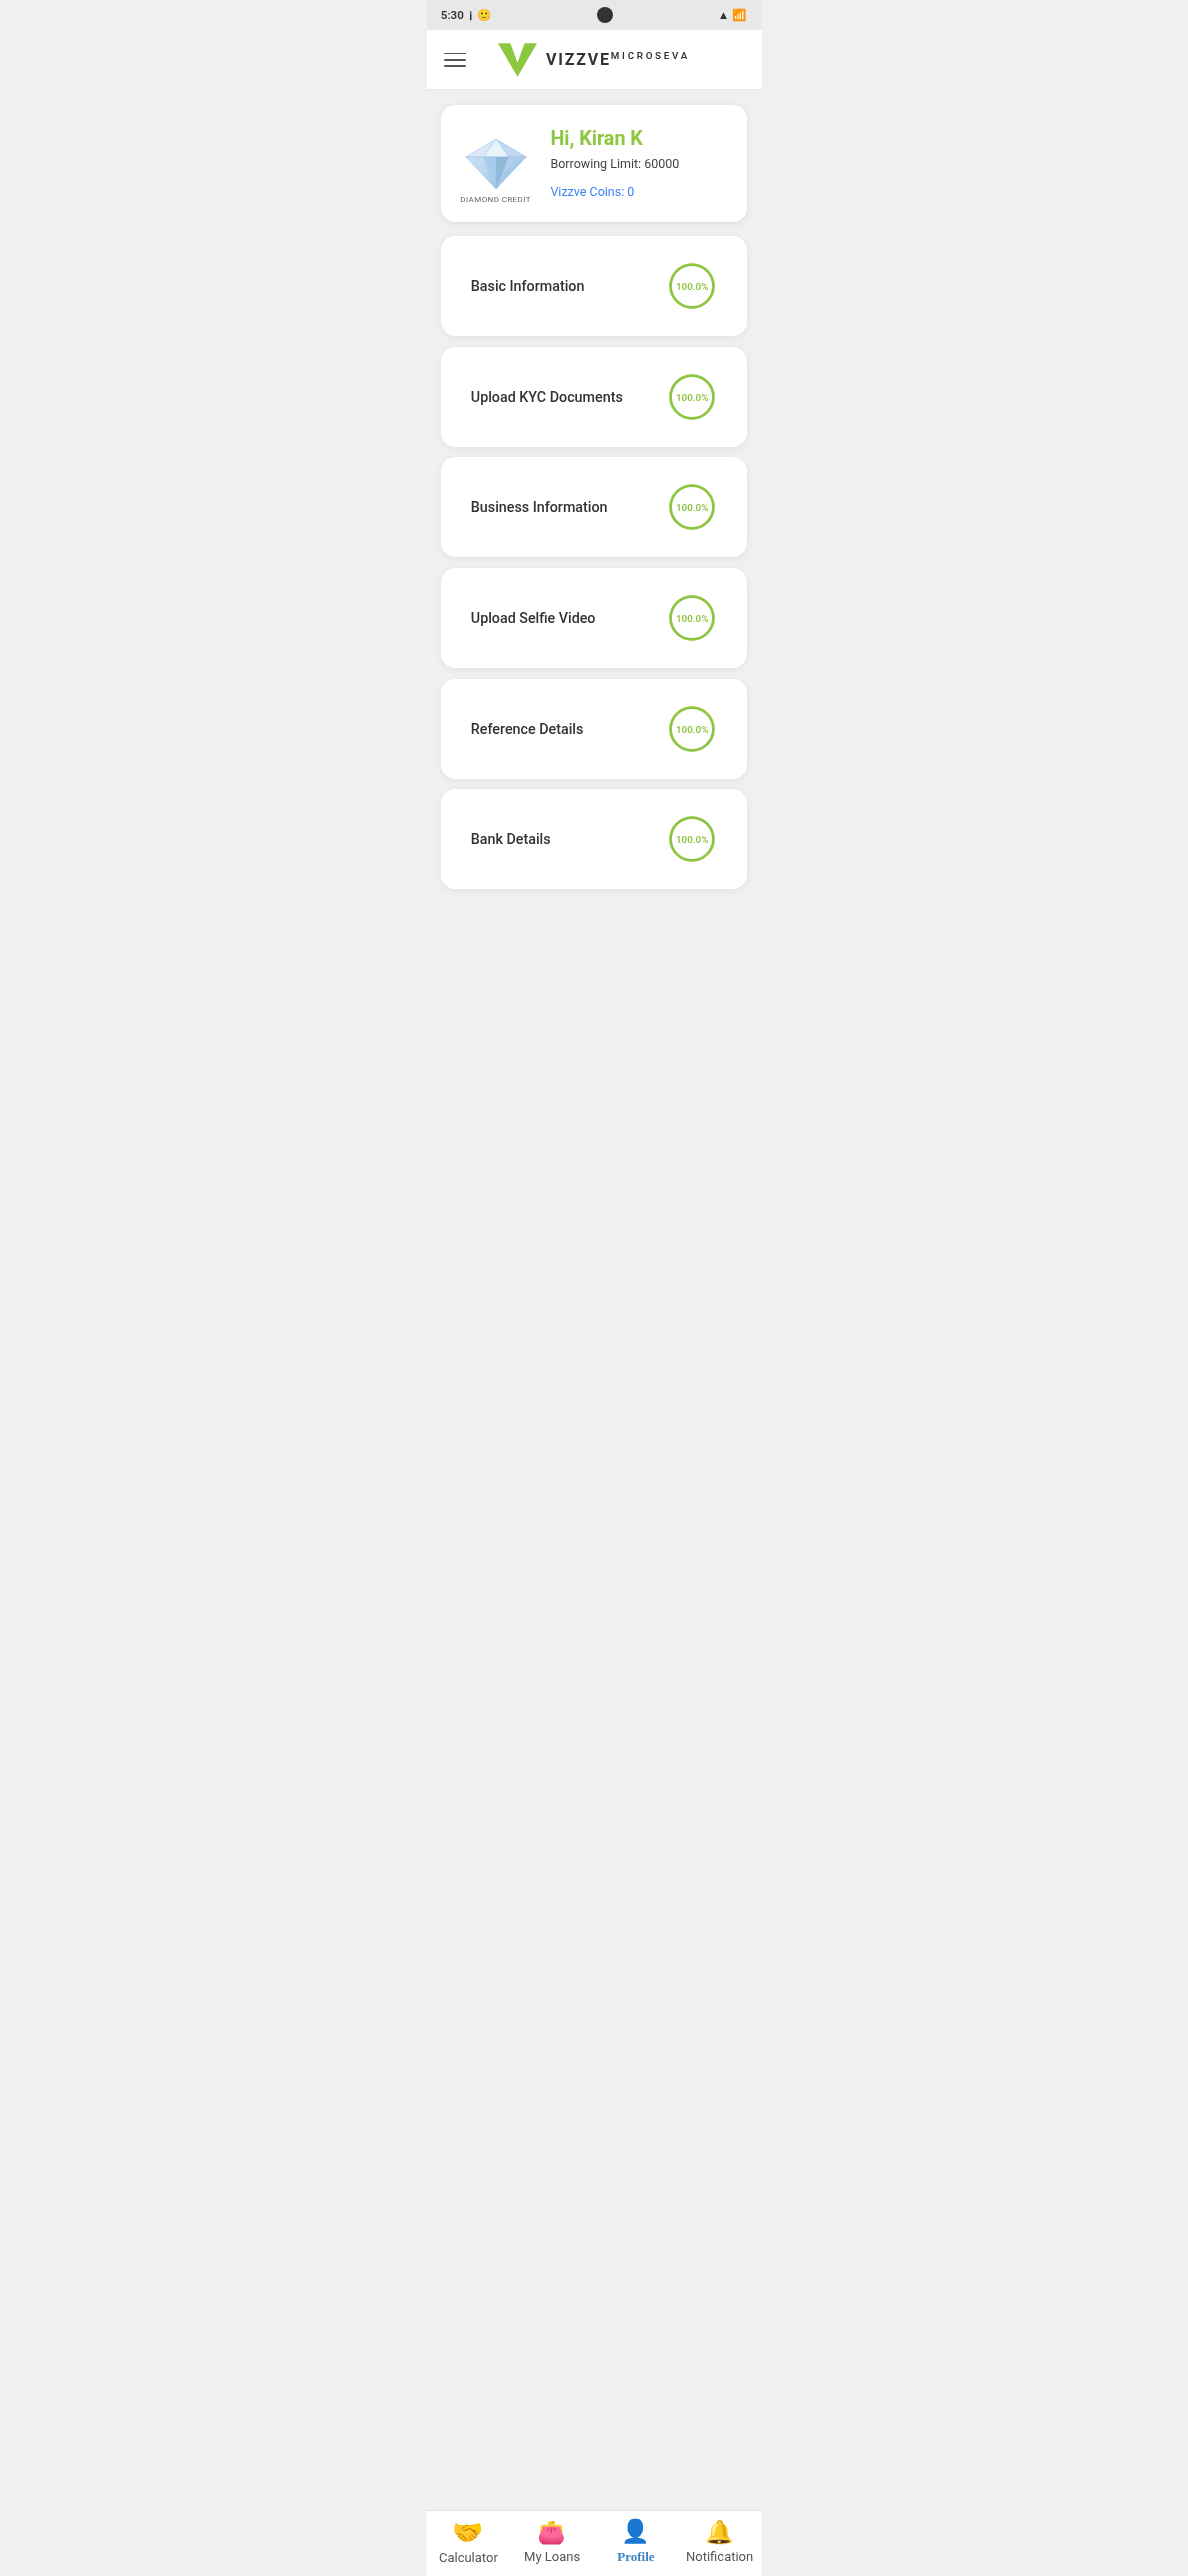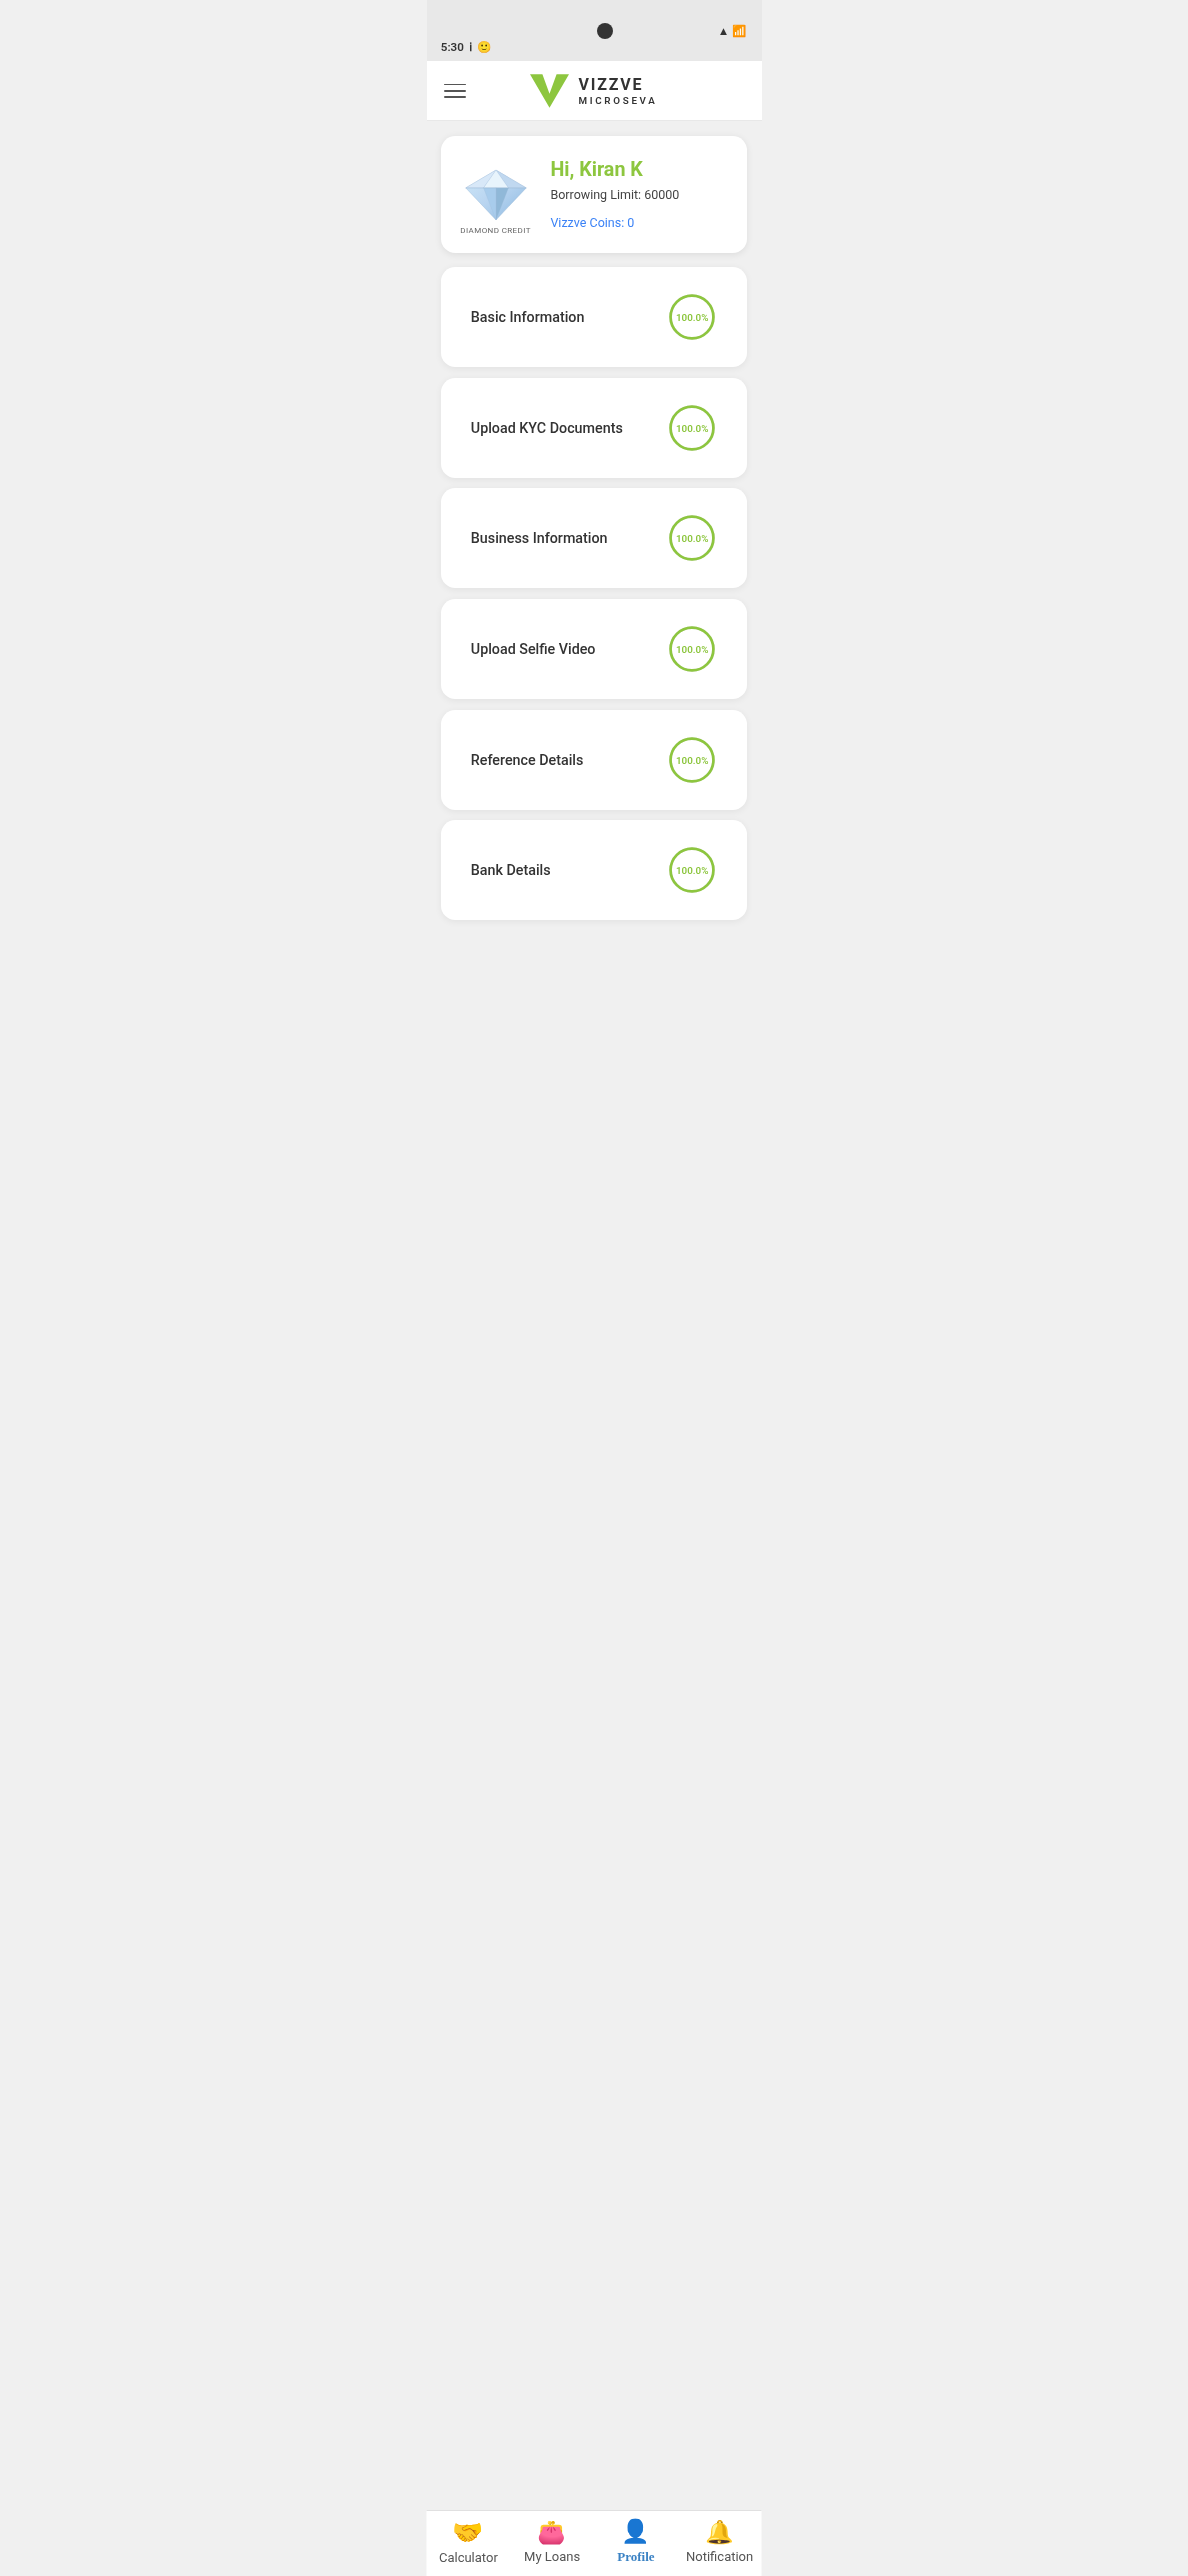--- a/index.html
+++ b/index.html
@@ -19,21 +19,21 @@
     .status-bar {
       background: #e8e8e8;
       display: flex;
       align-items: center;
       justify-content: space-between;
       padding: 7.2px 14.3px;
       font-size: 11.6px;
       font-weight: 600;
       color: #333;
     }
-    .status-bar-left { display: flex; align-items: center; gap: 5.4px; margin-top: 32px; }
+    .status-bar-left { display: flex; align-items: center; gap: 5.4px; }
     .status-bar-right { display: flex; align-items: center; gap: 3.6px; }
 
     
     .header {
       background: #fff;
       display: flex;
       align-items: center;
       justify-content: center;
       padding: 12.5px 14.3px;
       position: relative;
@@ -60,21 +60,21 @@
       display: flex;
       align-items: center;
       gap: 9px;
     }
     .logo-v {
       width: 39px;
       height: 34px;
     }
     .logo-text {
       display: flex;
-      flex-direction: column;
+      flex-direction: row;
       line-height: 1.2;
     }
     .logo-text-vizzve {
       font-size: 16px;
       font-weight: 700;
       color: #333;
       letter-spacing: 1.8px;
     }
     .logo-text-microseva {
       font-size: 9.8px;

